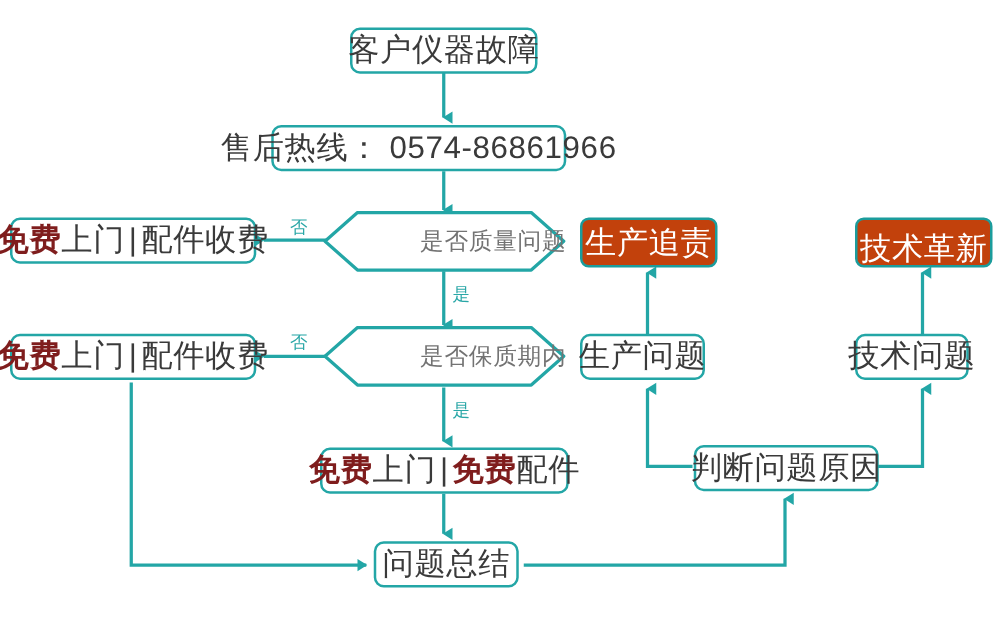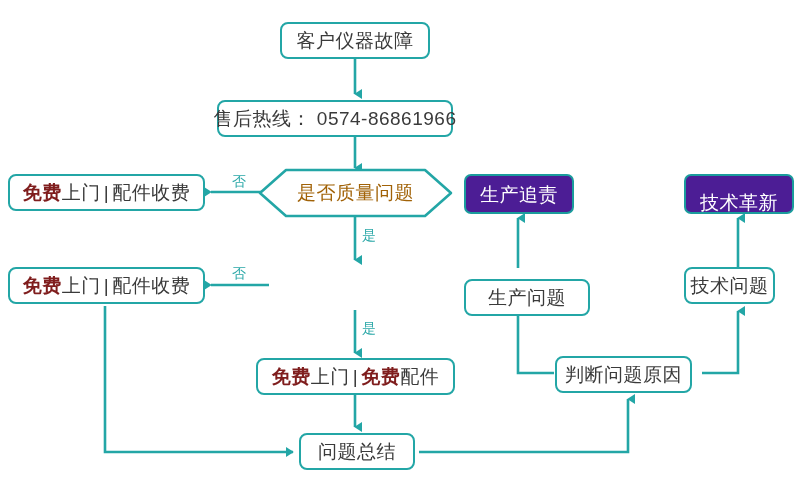--- a/index.html
+++ b/index.html
@@ -8,33 +8,33 @@
     font-family:"Liberation Sans","DejaVu Sans",sans-serif;
     -webkit-font-smoothing:antialiased;
   }
   #canvas{position:relative;width:800px;height:500px;}
   svg.edges{position:absolute;left:0;top:0;width:800px;height:500px;}
 
   .node{
     position:absolute;box-sizing:border-box;
     display:flex;align-items:center;justify-content:center;
     background:#ffffff;border:2px solid #23a6a6;border-radius:8px;
-    color:#3a3a3a;font-size:19px;line-height:1;white-space:nowrap;
+    color:#3a3a3a;font-size:25px;line-height:1;white-space:nowrap;
     letter-spacing:.5px;
   }
   .node.filled{
-    background:#4c1d95;border-color:#1b9c9c;color:#ffffff;border-radius:7px;
+    background:#c2410c;border-color:#1b9c9c;color:#ffffff;border-radius:7px;
   }
   .node .hl{color:#7f1d1d;font-weight:bold;}
   .node .sep{color:#3a3a3a;padding:0 3px;}
 
   .hexnode{
     position:absolute;box-sizing:border-box;
-    display:flex;align-items:center;justify-content:center;
-    color:#a16207;font-size:19px;white-space:nowrap;letter-spacing:.5px;
+    display:flex;align-items:center;justify-content:flex-end;
+    color:#737373;font-size:19px;white-space:nowrap;letter-spacing:.5px;
     z-index:2;
   }
   .hexnode span{position:relative;z-index:3;}
   .hexnode svg{position:absolute;left:0;top:0;width:100%;height:100%;z-index:1;}
 
   .edge-label{
     position:absolute;color:#2aa7a7;font-size:14px;line-height:1;
     letter-spacing:0;z-index:4;
   }
 </style>
@@ -97,20 +97,26 @@
     <span>售后热线： 0574-86861966</span>
   </div>
 
   <div class="hexnode" style="left:258px;top:168px;width:195px;height:50px;">
     <svg viewBox="0 0 195 50" preserveAspectRatio="none">
       <path d="M28,2 L167,2 L193,25 L167,48 L28,48 L2,25 Z" fill="#ffffff" stroke="#23a6a6" stroke-width="2.6" stroke-linejoin="round"></path>
     </svg>
     <span>是否质量问题</span>
   </div>
 
+  <div class="hexnode" style="left:258px;top:260px;width:195px;height:50px;">
+    <svg viewBox="0 0 195 50" preserveAspectRatio="none">
+      <path d="M28,2 L167,2 L193,25 L167,48 L28,48 L2,25 Z" fill="#ffffff" stroke="#23a6a6" stroke-width="2.6" stroke-linejoin="round"></path>
+    </svg>
+    <span>是否保质期内</span>
+  </div>
 
   <div class="node" style="left:8px;top:174px;width:197px;height:37px;">
     <span class="hl">免费</span>
       <span>上门</span>
       <span class="sep">|</span>
       <span>配件收费</span>
   </div>
 
   <div class="node" style="left:8px;top:267px;width:197px;height:37px;">
     <span class="hl">免费</span>
@@ -124,25 +130,25 @@
       <span>上门</span>
       <span class="sep">|</span>
       <span class="hl">免费</span>
       <span>配件</span>
   </div>
 
   <div class="node" style="left:299px;top:433px;width:116px;height:37px;">
     <span>问题总结</span>
   </div>
 
-  <div class="node" style="left:555px;top:356px;width:137px;height:37px;">
+  <div class="node" style="left:555px;top:356px;width:148px;height:37px;">
     <span>判断问题原因</span>
   </div>
 
-  <div class="node" style="left:464px;top:267px;width:126px;height:37px;margin-top:12px;">
+  <div class="node" style="left:464px;top:267px;width:100px;height:37px;">
     <span>生产问题</span>
   </div>
 
   <div class="node" style="left:684px;top:267px;width:91px;height:37px;">
     <span>技术问题</span>
   </div>
 
   <div class="node filled" style="left:464px;top:174px;width:110px;height:40px;">
     <span>生产追责</span>
   </div>

